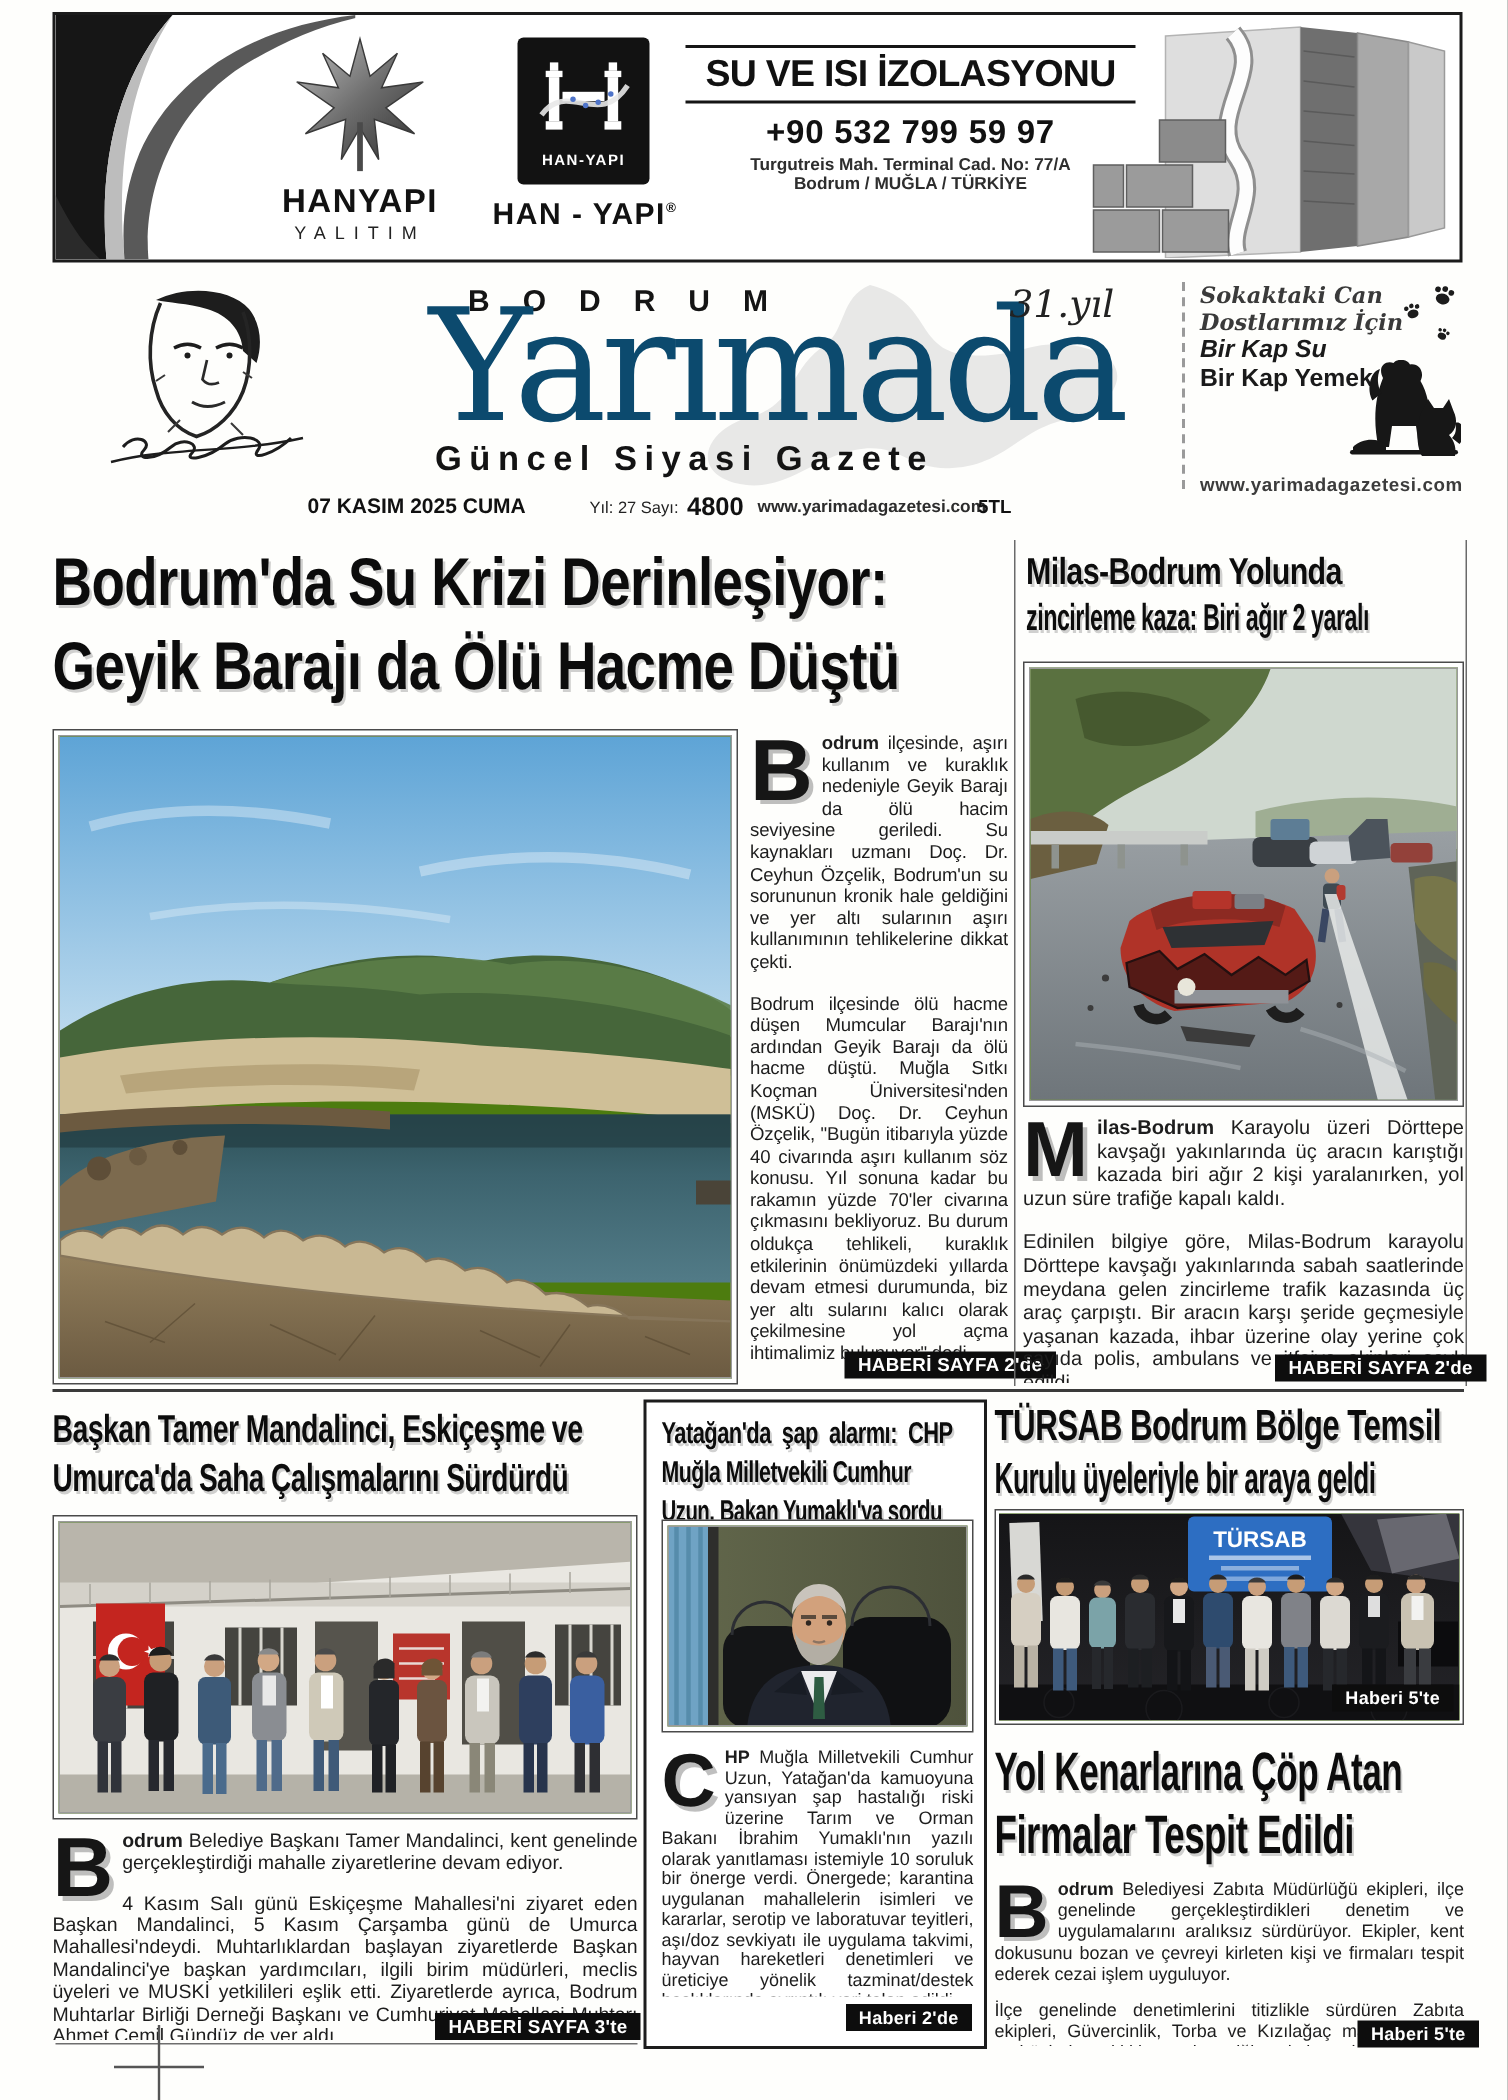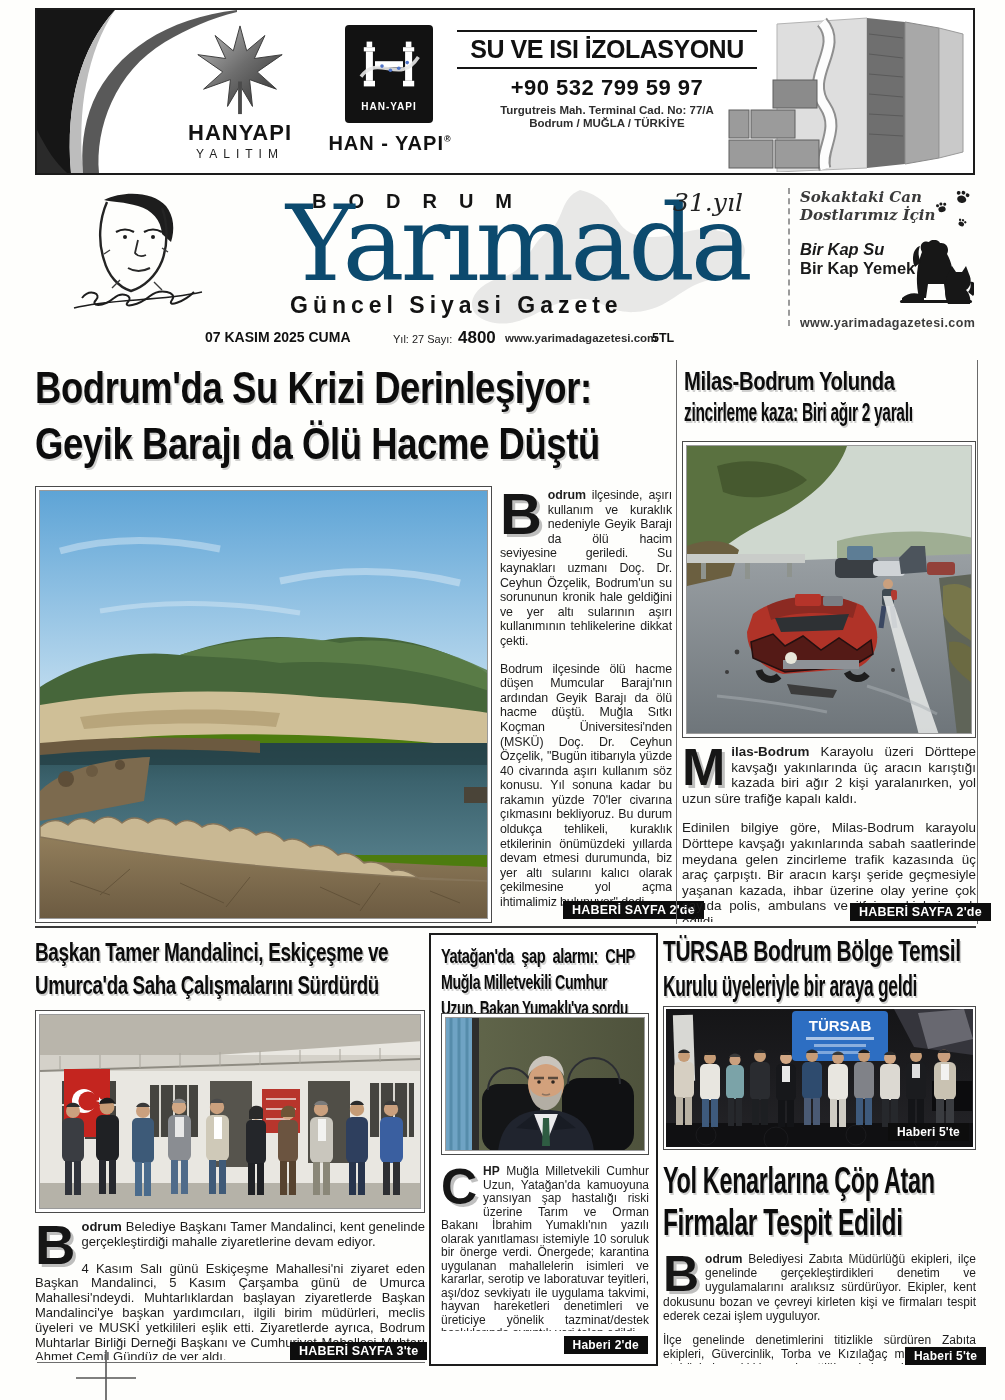--- a/index.html
+++ b/index.html
@@ -164,21 +164,21 @@
             <circle cx="10.6" cy="2.6" r="1.9"></circle>
           </g>
         <g transform="translate(30,30) rotate(25) scale(.62)">
             <ellipse cx="6" cy="8" rx="4.6" ry="3.6"></ellipse>
             <circle cx="1.4" cy="2.6" r="1.9"></circle>
             <circle cx="6" cy="1.2" r="1.9"></circle>
             <circle cx="10.6" cy="2.6" r="1.9"></circle>
           </g>
       </g>
     </svg>
-    <div style="font-weight:bold;font-style:italic;font-size:16.5px;margin-top:16px;color:#1a1a1a">Bir Kap Su</div>
+    <div style="font-weight:bold;font-style:italic;font-size:16.5px;color:#1a1a1a">Bir Kap Su</div>
     <div style="font-weight:bold;font-size:16.5px;color:#1a1a1a">Bir Kap Yemek</div>
     <svg class="abs" style="right:4px;top:52px" width="76" height="72" viewBox="0 0 76 72">
       <g fill="#171717">
         <path d="M24 12 C20 4 26 0 31 2 C33 -1 40 -1 42 3 C48 2 52 8 49 14 C55 24 57 40 55 58 L48 58 L46 44 L30 44 L28 58 L21 58 C17 40 19 24 24 12 Z"></path>
         <path d="M22 6 C15 8 13 20 17 27 L23 22 C20 17 20 11 22 6 Z"></path>
         <path d="M4 58 C10 52 20 52 26 56 L26 60 L4 62 Z"></path>
         <path d="M56 34 L60 26 L64 32 L70 32 L74 26 L77 34 C80 40 79 47 74 50 C78 54 79 60 78 64 L56 64 C52 58 52 42 56 34 Z" transform="translate(-6,0)"></path>
         <path d="M72 42 C78 40 80 50 75 56 L70 52 C73 49 73 45 72 42 Z"></path>
         <rect x="2" y="60" width="72" height="3" rx="1.5"></rect>
       </g>

